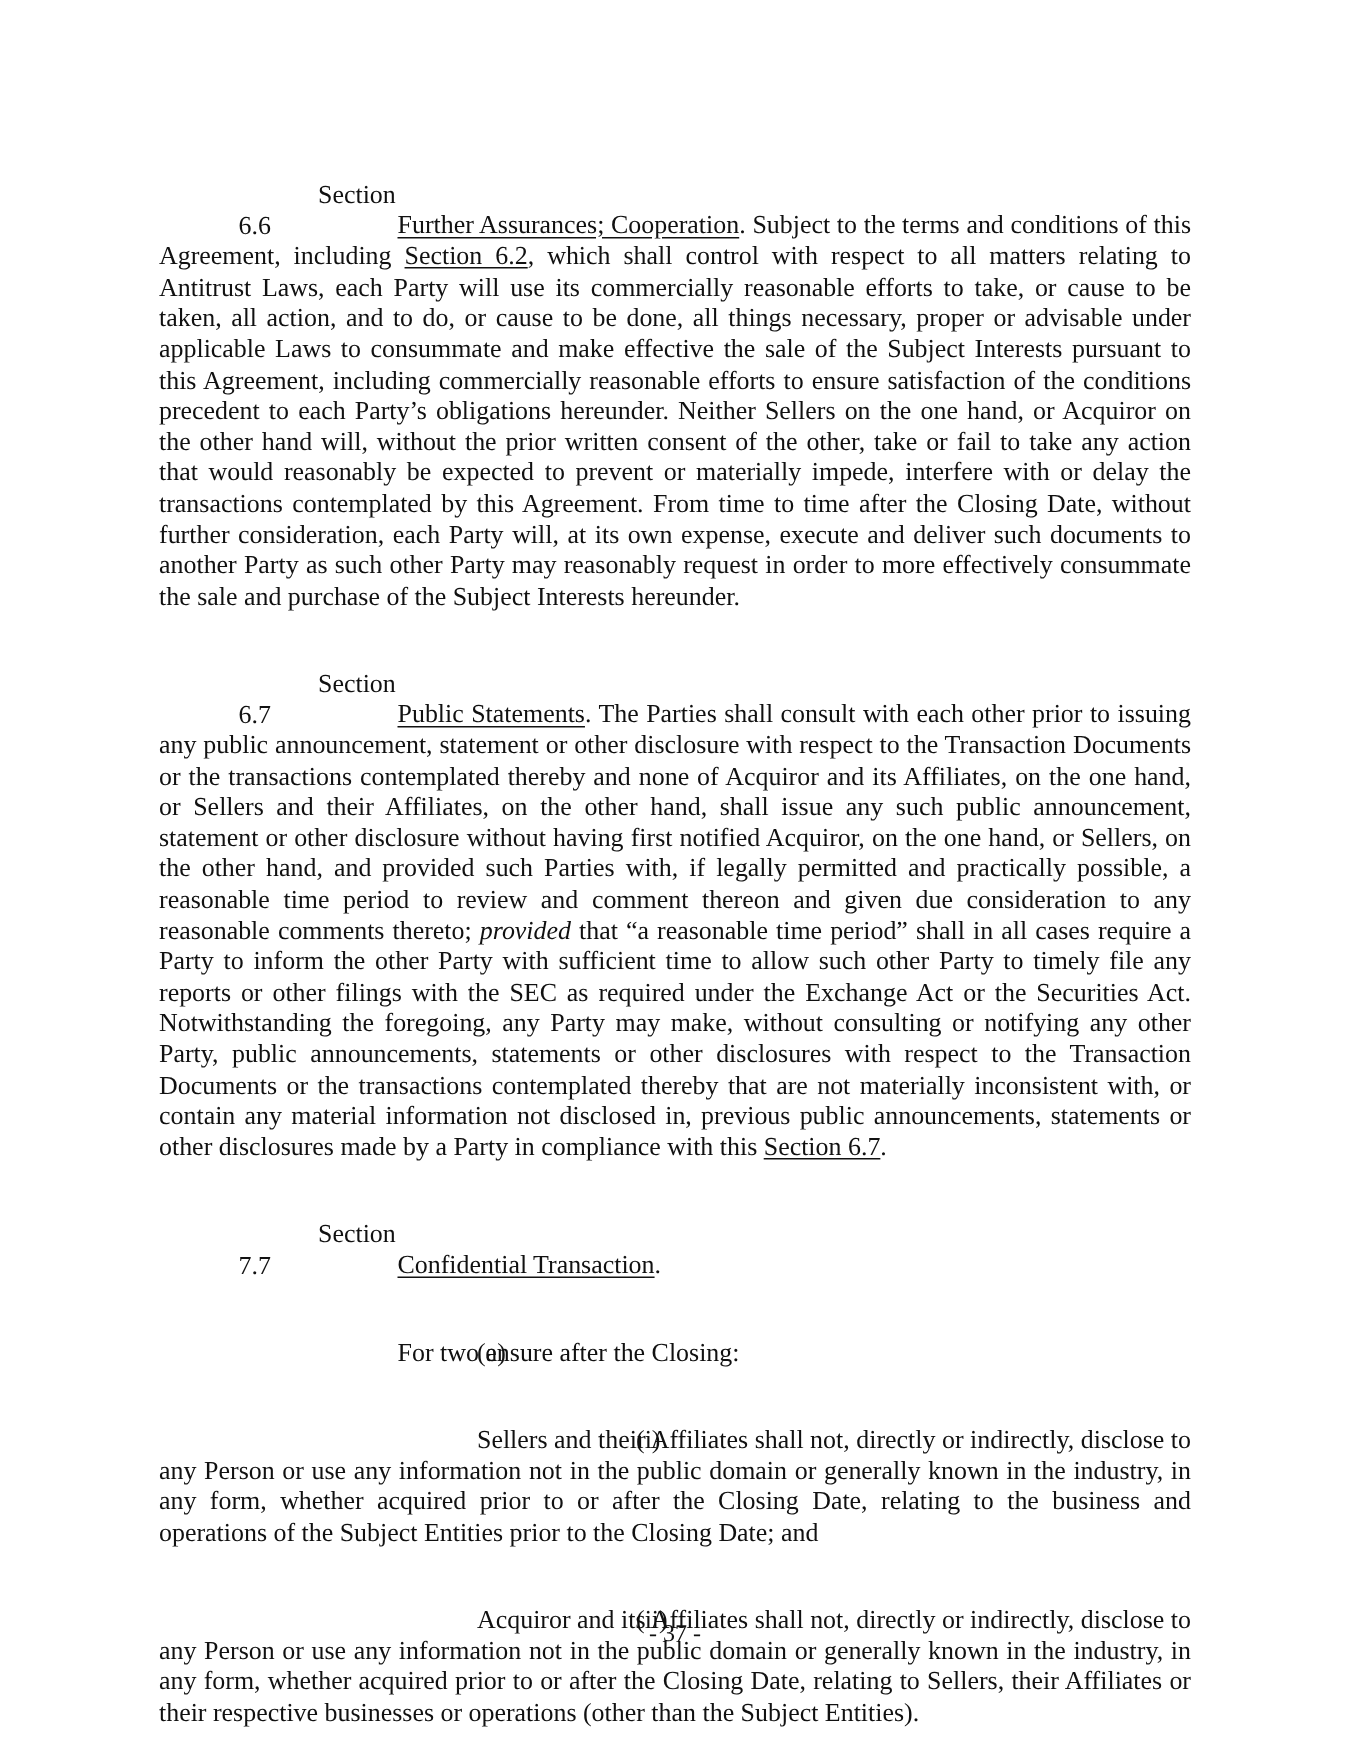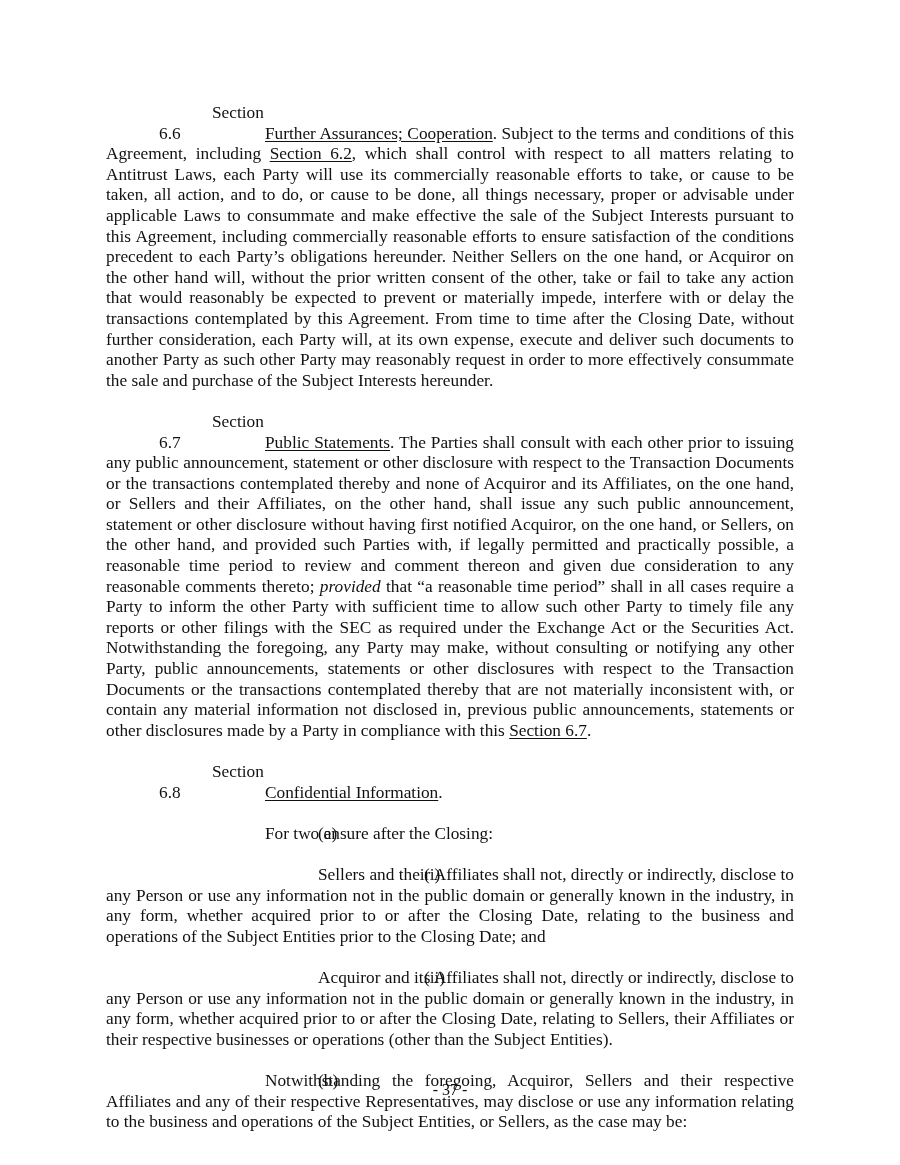--- a/index.html
+++ b/index.html
@@ -7,39 +7,39 @@
     .page {
       position: absolute; left: 106px; top: 103px; width: 688px;
       font-family: "Liberation Serif", serif; font-size: 17.3px; line-height: 20.6px;
       color: #111111;
     }
     p { margin: 0; text-align: justify; }
     .para { margin-bottom: 20.6px; }
     .ind1 { text-indent: 53px; }
     .ind2 { text-indent: 106px; }
     .ind3 { text-indent: 159px; }
-    .num { display: inline-block; }
+    .num { display: inline-block; margin-top: 17px; }
     .sec-num { width: 106px; }
     .sub-num { width: 53px; }
     u { text-underline-offset: 2px; }
     .footer {
       position: absolute; left: 0; width: 900px; top: 1081px; text-align: center;
       font-family: "Liberation Serif", serif; font-size: 16px; color: #111111;
     }
   </style>
 </head>
 <body>
 
 <div class="page">
 
   <p class="para ind1"><span class="num sec-num">Section 6.6</span><u>Further Assurances; Cooperation</u><span>. Subject to the terms and conditions of this Agreement, including </span><u>Section 6.2</u><span>, which shall control with respect to all matters relating to Antitrust Laws, each Party will use its commercially reasonable efforts to take, or cause to be taken, all action, and to do, or cause to be done, all things necessary, proper or advisable under applicable Laws to consummate and make effective the sale of the Subject Interests pursuant to this Agreement, including commercially reasonable efforts to ensure satisfaction of the conditions precedent to each Party’s obligations hereunder. Neither Sellers on the one hand, or Acquiror on the other hand will, without the prior written consent of the other, take or fail to take any action that would reasonably be expected to prevent or materially impede, interfere with or delay the transactions contemplated by this Agreement. From time to time after the Closing Date, without further consideration, each Party will, at its own expense, execute and deliver such documents to another Party as such other Party may reasonably request in order to more effectively consummate the sale and purchase of the Subject Interests hereunder.</span></p>
 
   <p class="para ind1"><span class="num sec-num">Section 6.7</span><u>Public Statements</u><span>. The Parties shall consult with each other prior to issuing any public announcement, statement or other disclosure with respect to the Transaction Documents or the transactions contemplated thereby and none of Acquiror and its Affiliates, on the one hand, or Sellers and their Affiliates, on the other hand, shall issue any such public announcement, statement or other disclosure without having first notified Acquiror, on the one hand, or Sellers, on the other hand, and provided such Parties with, if legally permitted and practically possible, a reasonable time period to review and comment thereon and given due consideration to any reasonable comments thereto; </span><i>provided</i><span> that “a reasonable time period” shall in all cases require a Party to inform the other Party with sufficient time to allow such other Party to timely file any reports or other filings with the SEC as required under the Exchange Act or the Securities Act. Notwithstanding the foregoing, any Party may make, without consulting or notifying any other Party, public announcements, statements or other disclosures with respect to the Transaction Documents or the transactions contemplated thereby that are not materially inconsistent with, or contain any material information not disclosed in, previous public announcements, statements or other disclosures made by a Party in compliance with this </span><u>Section 6.7</u><span>.</span></p>
 
-  <p class="para ind1"><span class="num sec-num">Section 6.8</span><u>Confidential Information</u><span>.</span></p>
+  <p class="para ind1"><span class="num sec-num">Section 7.7</span><u>Confidential Transaction</u><span>.</span></p>
 
   <p class="para ind2"><span class="num sub-num">(a)</span><span>For two ensure after the Closing:</span></p>
 
   <p class="para ind3"><span class="num sub-num">(i)</span><span>Sellers and their Affiliates shall not, directly or indirectly, disclose to any Person or use any information not in the public domain or generally known in the industry, in any form, whether acquired prior to or after the Closing Date, relating to the business and operations of the Subject Entities prior to the Closing Date; and</span></p>
 
   <p class="para ind3"><span class="num sub-num">(ii)</span><span>Acquiror and its Affiliates shall not, directly or indirectly, disclose to any Person or use any information not in the public domain or generally known in the industry, in any form, whether acquired prior to or after the Closing Date, relating to Sellers, their Affiliates or their respective businesses or operations (other than the Subject Entities).</span></p>
 
   <p class="para ind2"><span class="num sub-num">(b)</span><span>Notwithstanding the foregoing, Acquiror, Sellers and their respective Affiliates and any of their respective Representatives, may disclose or use any information relating to the business and operations of the Subject Entities, or Sellers, as the case may be:</span></p>
 
 </div>

